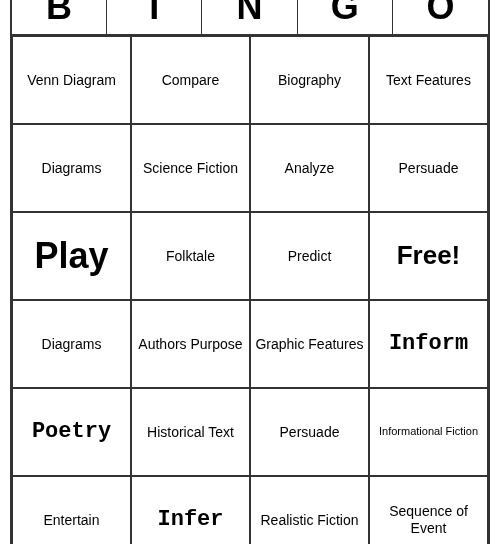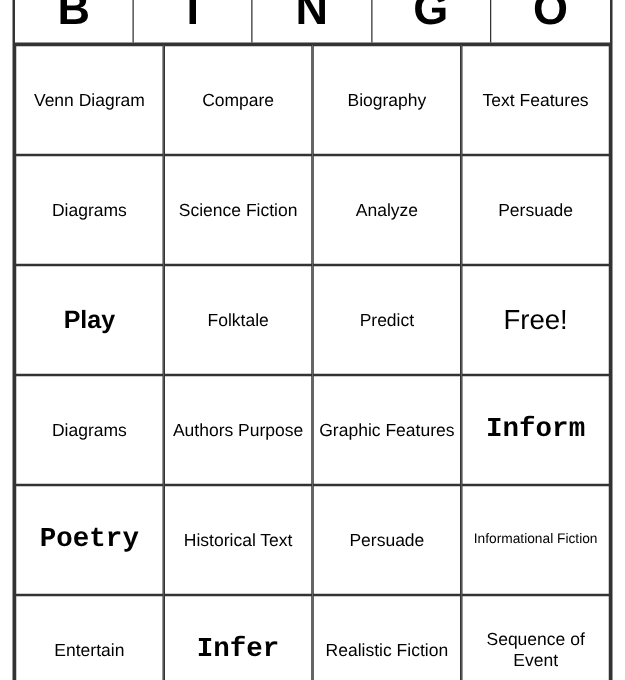--- a/index.html
+++ b/index.html
@@ -42,34 +42,34 @@
       display: flex;
       align-items: center;
       justify-content: center;
       text-align: center;
       padding: 6px 4px;
       min-height: 88px;
       font-size: 14px;
       line-height: 1.2;
     }
     .bingo-cell.large-text {
-      font-size: 20px;
+      font-size: 36px;
       font-weight: bold;
     }
     .bingo-cell.medium-text {
       font-size: 22px;
       font-weight: bold;
       font-family: Liberation Mono, monospace;
     }
     .bingo-cell.small-text {
       font-size: 11px;
     }
     .bingo-cell.free {
-      font-size: 22px;
-      font-weight: normal;
+      font-size: 26px;
+      font-weight: bold;
     }
   </style>
 </head>
 <body>
 
 <div class="bingo-card">
   <div class="bingo-header">
   <div class="bingo-header-cell">B</div>
       <div class="bingo-header-cell">I</div>
       <div class="bingo-header-cell">N</div>

